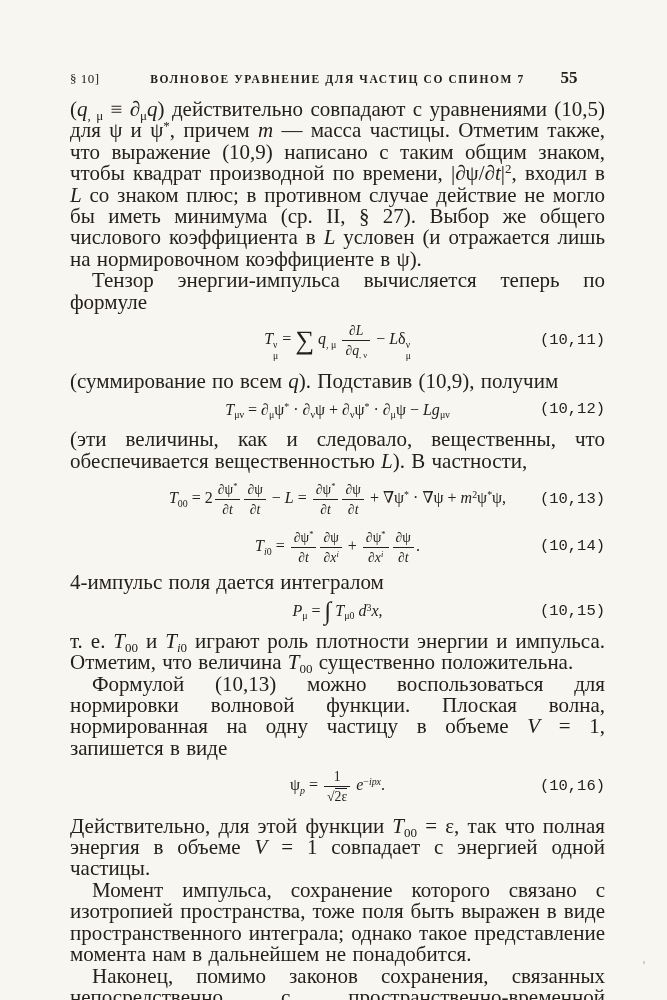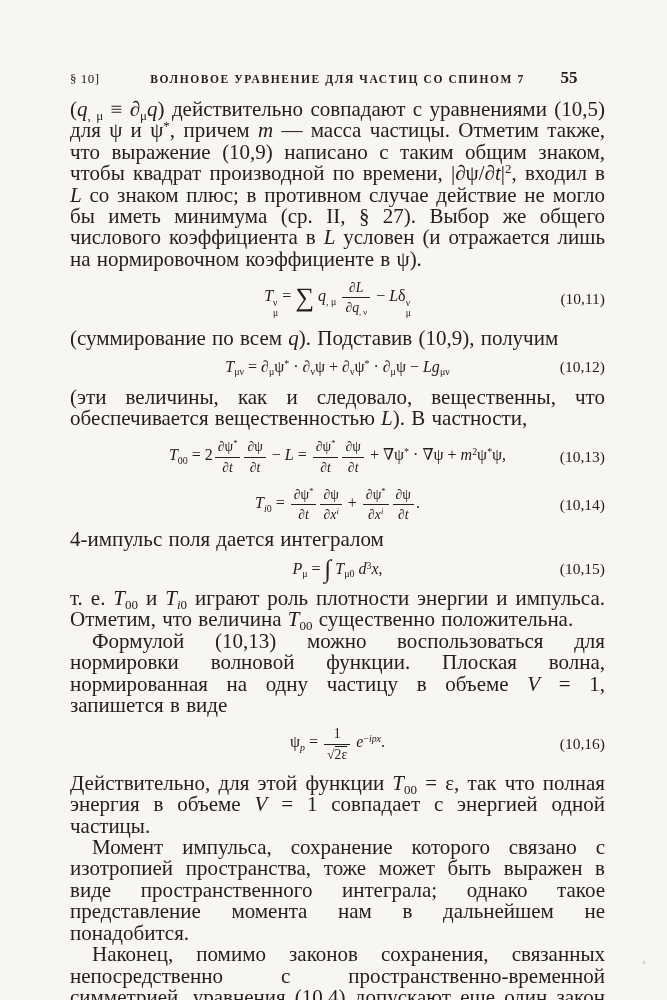--- a/index.html
+++ b/index.html
@@ -50,20 +50,21 @@
     text-align: center;
     margin: 9px 0 10px;
     line-height: 1.15;
   }
   .eqrow.tight { margin: 3px 0 6px; }
   .eqbody { display: inline-block; font-size: 16px; white-space: nowrap; }
   .eqnum {
     position: absolute; right: 0; top: 50%;
     transform: translateY(-50%);
     font-size: 15.5px;
+    font-family: Liberation Mono, monospace;
   }
   .fr {
     display: inline-block; vertical-align: middle;
     text-align: center; font-size: 0.86em;
     margin: 0 2px; line-height: 1.25;
   }
   .fr .nu { display: block; padding: 0 3px 1px; }
   .fr .de { display: block; border-top: 1px solid #24211d; padding: 1px 3px 0; }
   .ss {
     display: inline-flex; flex-direction: column; align-items: flex-start;
@@ -81,35 +82,36 @@
 <body style="background: rgb(248, 246, 241); color: rgb(36, 33, 29);">
 
 <div class="page">
   <div class="runhead">
     <span class="sec">§ 10]</span>
     <span class="title">ВОЛНОВОЕ УРАВНЕНИЕ ДЛЯ ЧАСТИЦ СО СПИНОМ 7</span>
     <span class="pnum">55</span>
   </div>
   <main>
       <p class="para">(<i>q</i><sub>, μ</sub> ≡ ∂<sub>μ</sub><i>q</i>) действительно совпадают с уравнениями (10,5) для ψ и ψ<sup>*</sup>, причем <i>m</i> — масса частицы. Отметим также, что выражение (10,9) написано с таким общим знаком, чтобы квадрат производной по времени, |∂ψ/∂<i>t</i>|<sup>2</sup>, входил в <i>L</i> со знаком плюс; в противном случае действие не могло бы иметь минимума (ср. II, § 27). Выбор же общего числового коэффициента в <i>L</i> условен (и отражается лишь на нормировочном коэффициенте в ψ).</p>
+      <p class="para indent">Тензор энергии-импульса вычисляется теперь по формуле</p>
       <div class="eqrow"><span class="eqbody"><i>T</i><span class="ss">
             <span>ν</span>
             <span>μ</span>
           </span> = <span class="sum">∑</span> <i>q</i><sub>, μ</sub> <span class="fr"><span class="nu">∂<i>L</i></span><span class="de">∂<i>q</i><sub>, ν</sub></span></span> − <i>L</i>δ<span class="ss">
             <span>ν</span>
             <span>μ</span>
           </span></span><span class="eqnum">(10,11)</span></div>
       <p class="para">(суммирование по всем <i>q</i>). Подставив (10,9), получим</p>
       <div class="eqrow"><span class="eqbody"><i>T</i><sub>μν</sub> = ∂<sub>μ</sub>ψ<sup>*</sup> · ∂<sub>ν</sub>ψ + ∂<sub>ν</sub>ψ<sup>*</sup> · ∂<sub>μ</sub>ψ − <i>Lg</i><sub>μν</sub></span><span class="eqnum">(10,12)</span></div>
       <p class="para">(эти величины, как и следовало, вещественны, что обеспечивается вещественностью <i>L</i>). В частности,</p>
       <div class="eqrow"><span class="eqbody"><i>T</i><sub>00</sub> = 2<span class="fr"><span class="nu">∂ψ<sup>*</sup></span><span class="de">∂<i>t</i></span></span><span class="fr"><span class="nu">∂ψ</span><span class="de">∂<i>t</i></span></span> − <i>L</i> = <span class="fr"><span class="nu">∂ψ<sup>*</sup></span><span class="de">∂<i>t</i></span></span><span class="fr"><span class="nu">∂ψ</span><span class="de">∂<i>t</i></span></span> + ∇ψ<sup>*</sup> · ∇ψ + <i>m</i><sup>2</sup>ψ<sup>*</sup>ψ,</span><span class="eqnum">(10,13)</span></div>
       <div class="eqrow tight"><span class="eqbody"><i>T</i><sub><i>i</i>0</sub> = <span class="fr"><span class="nu">∂ψ<sup>*</sup></span><span class="de">∂<i>t</i></span></span><span class="fr"><span class="nu">∂ψ</span><span class="de">∂<i>x</i><sup><i>i</i></sup></span></span> + <span class="fr"><span class="nu">∂ψ<sup>*</sup></span><span class="de">∂<i>x</i><sup><i>i</i></sup></span></span><span class="fr"><span class="nu">∂ψ</span><span class="de">∂<i>t</i></span></span>.</span><span class="eqnum">(10,14)</span></div>
       <p class="para">4-импульс поля дается интегралом</p>
       <div class="eqrow"><span class="eqbody"><i>P</i><sub>μ</sub> = <span class="int">∫</span> <i>T</i><sub>μ0</sub> <i>d</i><sup>3</sup><i>x</i>,</span><span class="eqnum">(10,15)</span></div>
       <p class="para">т. е. <i>T</i><sub>00</sub> и <i>T</i><sub><i>i</i>0</sub> играют роль плотности энергии и импульса. Отметим, что величина <i>T</i><sub>00</sub> существенно положительна.</p>
       <p class="para indent">Формулой (10,13) можно воспользоваться для нормировки волновой функции. Плоская волна, нормированная на одну частицу в объеме <i>V</i> = 1, запишется в виде</p>
       <div class="eqrow"><span class="eqbody">ψ<sub><i>p</i></sub> = <span class="fr"><span class="nu">1</span><span class="de">√<span class="ov">2ε</span></span></span> <i>e</i><sup>−<i>ipx</i></sup>.</span><span class="eqnum">(10,16)</span></div>
       <p class="para">Действительно, для этой функции <i>T</i><sub>00</sub> = ε, так что полная энергия в объеме <i>V</i> = 1 совпадает с энергией одной частицы.</p>
-      <p class="para indent">Момент импульса, сохранение которого связано с изотропией пространства, тоже может быть выражен в виде пространственного интеграла; однако такое представление момента нам в дальнейшем не понадобится.</p>
+      <p class="para indent">Момент импульса, сохранение которого связано с изотропией пространства, тоже поля быть выражен в виде пространственного интеграла; однако такое представление момента нам в дальнейшем не понадобится.</p>
       <p class="para indent">Наконец, помимо законов сохранения, связанных непосредственно с пространственно-временной симметрией, уравнения (10,4) допускают еще один закон сохранения. Действительно, легко убедиться, что в силу (10,4) (и таких же уравнений для</p>
     </main>
   <span class="speck" style="right:22px; top:958px;">ı</span>
 </div>
 
 </body></html>

